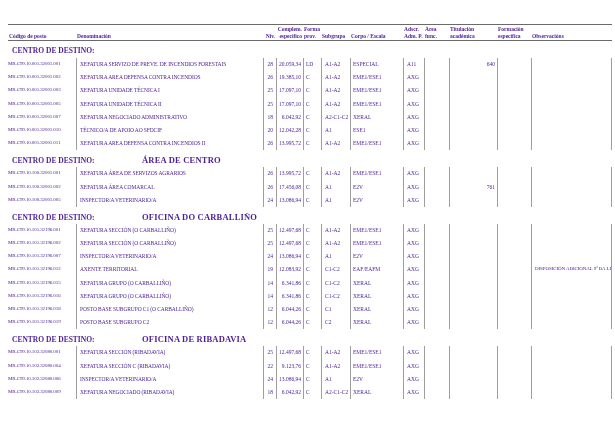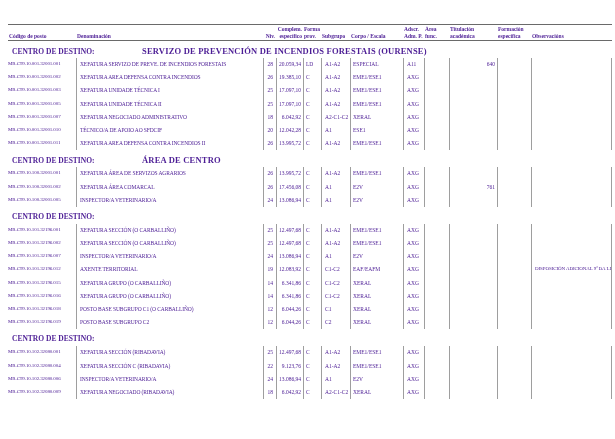--- a/index.html
+++ b/index.html
@@ -120,21 +120,20 @@
       <div class="l2">Observacións</div>
     </div>
   </div>
 
   <div class="rule"></div>
 
   <div>
   <div class="section">
     <div class="section-head">
       <span class="centro-label">CENTRO DE DESTINO:</span>
-      <span class="centro-name">SERVIZO DE PREVENCIÓN DE INCENDIOS FORESTAIS (OURENSE)</span>
     </div>
     <div>
   <div class="row">
     <div class="c-codigo">MR.C99.10.001.32001.001</div>
     <div class="c-denominacion">XEFATURA SERVIZO DE PREVE. DE INCENDIOS FORESTAIS</div>
     <div class="c-niv">28</div>
     <div class="c-complem">20.059,34</div>
     <div class="c-forma">LD</div>
     <div class="c-subgrupo">A1-A2</div>
     <div class="c-corpo">ESPECIAL</div>
@@ -286,20 +285,21 @@
     <div class="c-titulacion"></div>
     <div class="c-formacion"></div>
     <div class="c-obs"></div>
   </div>
 </div>
   </div>
 
   <div class="section">
     <div class="section-head">
       <span class="centro-label">CENTRO DE DESTINO:</span>
+      <span class="centro-name">OFICINA DO CARBALLIÑO</span>
     </div>
     <div>
   <div class="row">
     <div class="c-codigo">MR.C99.10.101.32196.001</div>
     <div class="c-denominacion">XEFATURA SECCIÓN (O CARBALLIÑO)</div>
     <div class="c-niv">25</div>
     <div class="c-complem">12.497,68</div>
     <div class="c-forma">C</div>
     <div class="c-subgrupo">A1-A2</div>
     <div class="c-corpo">EME1/ESE1</div>
@@ -419,20 +419,21 @@
     <div class="c-titulacion"></div>
     <div class="c-formacion"></div>
     <div class="c-obs"></div>
   </div>
 </div>
   </div>
 
   <div class="section">
     <div class="section-head">
       <span class="centro-label">CENTRO DE DESTINO:</span>
+      <span class="centro-name">OFICINA DE RIBADAVIA</span>
     </div>
     <div>
   <div class="row">
     <div class="c-codigo">MR.C99.10.102.32080.001</div>
     <div class="c-denominacion">XEFATURA SECCIÓN (RIBADAVIA)</div>
     <div class="c-niv">25</div>
     <div class="c-complem">12.497,68</div>
     <div class="c-forma">C</div>
     <div class="c-subgrupo">A1-A2</div>
     <div class="c-corpo">EME1/ESE1</div>

